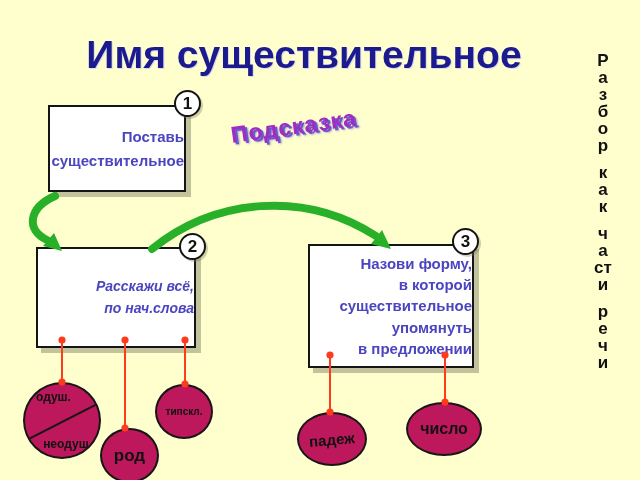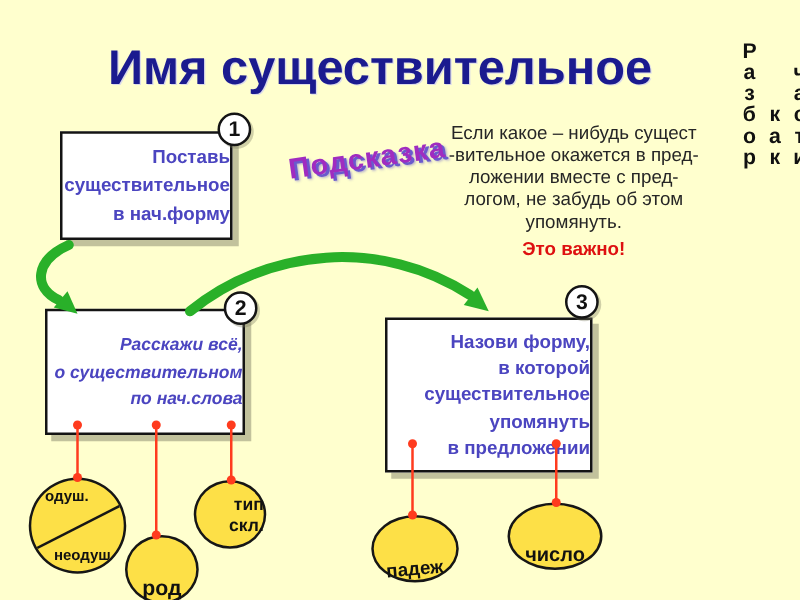--- a/index.html
+++ b/index.html
@@ -12,38 +12,38 @@
     background:var(--bg);
     font-family:"Liberation Sans","DejaVu Sans",sans-serif;
   }
   .title{
     position:absolute; left:24px; top:33px; width:560px; margin:0;
     text-align:center; font-size:39px; font-weight:bold; color:var(--title);
     text-shadow:1px 1px 0 rgba(210,210,240,.8); letter-spacing:0px;
   }
   
   .vcap{
-    position:absolute; left:594px; top:32px; width:26px;
-    display:flex; gap:10px; align-items:flex-end;
+    position:absolute; left:594px; top:52px; width:26px;
+    display:flex; flex-direction:column; gap:10px; align-items:flex-start;
   }
   .vword{
     display:block; width:1.05em; word-break:break-all; line-height:1.0;
     font-size:17px; font-weight:bold; color:var(--cap); text-align:center;
   }
   
   .box{
     position:absolute; background:#ffffff; border:2.5px solid #141414;
     box-shadow:5px 5px 0 rgba(120,120,95,.45);
     display:flex; flex-direction:column; justify-content:center; align-items:flex-end;
     text-align:center; color:var(--boxtext); font-weight:bold; z-index:2;
   }
   .box .line{display:block;}
   .box1{left:48px; top:105px; width:134px; height:83px; font-size:15px; line-height:1.55;}
   .box2{left:36px; top:247px; width:156px; height:97px; font-size:14px; line-height:1.55;font-style:italic;}
-  .box3{left:308px; top:254px; width:162px; height:120px; font-size:15px; line-height:1.42;}
+  .box3{left:308px; top:244px; width:162px; height:120px; font-size:15px; line-height:1.42;}
   
   .badge{
     position:absolute; width:23px; height:23px; border:2.5px solid #141414;
     border-radius:50%; background:#ffffff; color:#111;
     display:flex; align-items:center; justify-content:center;
     font-size:17px; font-weight:bold; z-index:6;
     box-shadow:2px 2px 0 rgba(120,120,95,.35);
   }
   .badge1{left:174px; top:90px;}
   .badge2{left:179px; top:233px;}
@@ -58,34 +58,34 @@
   }
   
   .hint{
     position:absolute; left:330px; top:98px; width:258px;
     text-align:center; color:var(--hint); font-size:15px; line-height:1.18;
     font-weight:normal;
   }
   .hint .em{color:var(--em); font-weight:bold; margin-top:5px; font-size:15px;}
   
   .ell{
-    position:absolute; background:#fde047; border:2px solid #161616; border-radius:50%;
+    position:absolute; background:#be185d; border:2px solid #161616; border-radius:50%;
     color:#111; font-weight:bold; z-index:2;
-    display:flex; align-items:flex-end; justify-content:center; text-align:center;
+    display:flex; align-items:center; justify-content:center; text-align:center;
   }
   .animacy{left:23px; top:382px; width:74px; height:61px;
     flex-direction:column; justify-content:space-between; overflow:hidden;
     font-size:12px; padding:6px 0;}
   .animacy .top-word{align-self:flex-start; padding-left:11px;}
   .animacy .bot-word{align-self:flex-end; padding-right:7px;}
   .animacy .diag{
     position:absolute; left:-8%; right:-8%; top:50%; height:0;
     border-top:2px solid #161616; transform:rotate(-27deg);
   }
-  .decl{left:155px; top:384px; width:54px; height:51px; font-size:14px; line-height:1.15; flex-direction:column;}
+  .decl{left:155px; top:384px; width:54px; height:51px; font-size:10px; line-height:1.15; flex-direction:row;}
   .gender{left:100px; top:428px; width:55px; height:51px; font-size:17px;}
   .case{left:297px; top:412px; width:66px; height:50px; font-size:15px;}
   .case .tilt{display:block; transform:rotate(-5deg);}
   .numb{left:406px; top:402px; width:72px; height:50px; font-size:16px;}
   
   .overlay{position:absolute; left:0; top:0; z-index:5; pointer-events:none;}
   .garr{fill:none; stroke:var(--green); stroke-width:8; stroke-linecap:round;}
   .ghead{fill:var(--green); stroke:none;}
   .rline{stroke:var(--red); stroke-width:2;}
   .rdot{fill:var(--red); stroke:none;}
@@ -100,38 +100,28 @@
   <div class="vcap">
     <span class="vword">Разбор</span>
     <span class="vword">как</span>
     <span class="vword">части</span>
     <span class="vword">речи</span>
   </div>
 
   <div class="box box1">
     <span class="line">Поставь</span>
     <span class="line">существительное</span>
-    <span class="line">в нач.форму</span>
   </div>
   <div class="badge badge1">1</div>
 
   <div class="wordart">Подсказка</div>
 
-  <div class="hint">
-    <div>Если какое – нибудь сущест</div>
-    <div>-вительное окажется в пред-</div>
-    <div>ложении вместе с пред-</div>
-    <div>логом, не забудь об этом</div>
-    <div>упомянуть.</div>
-    <div class="em">Это важно!</div>
-  </div>
 
   <div class="box box2">
     <span class="line">Расскажи всё,</span>
-    <span class="line">о существительном</span>
     <span class="line">по нач.слова</span>
   </div>
   <div class="badge badge2">2</div>
 
   <div class="box box3">
     <span class="line">Назови форму,</span>
     <span class="line">в которой</span>
     <span class="line">существительное</span>
     <span class="line">упомянуть</span>
     <span class="line">в предложении</span>

